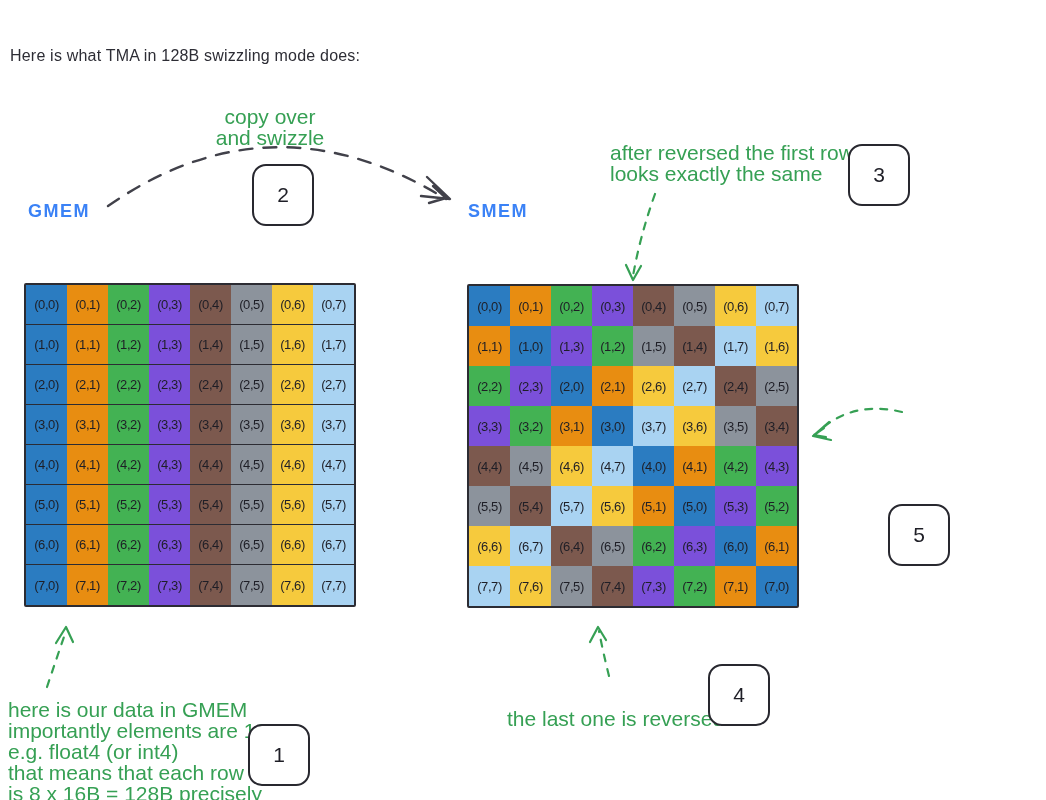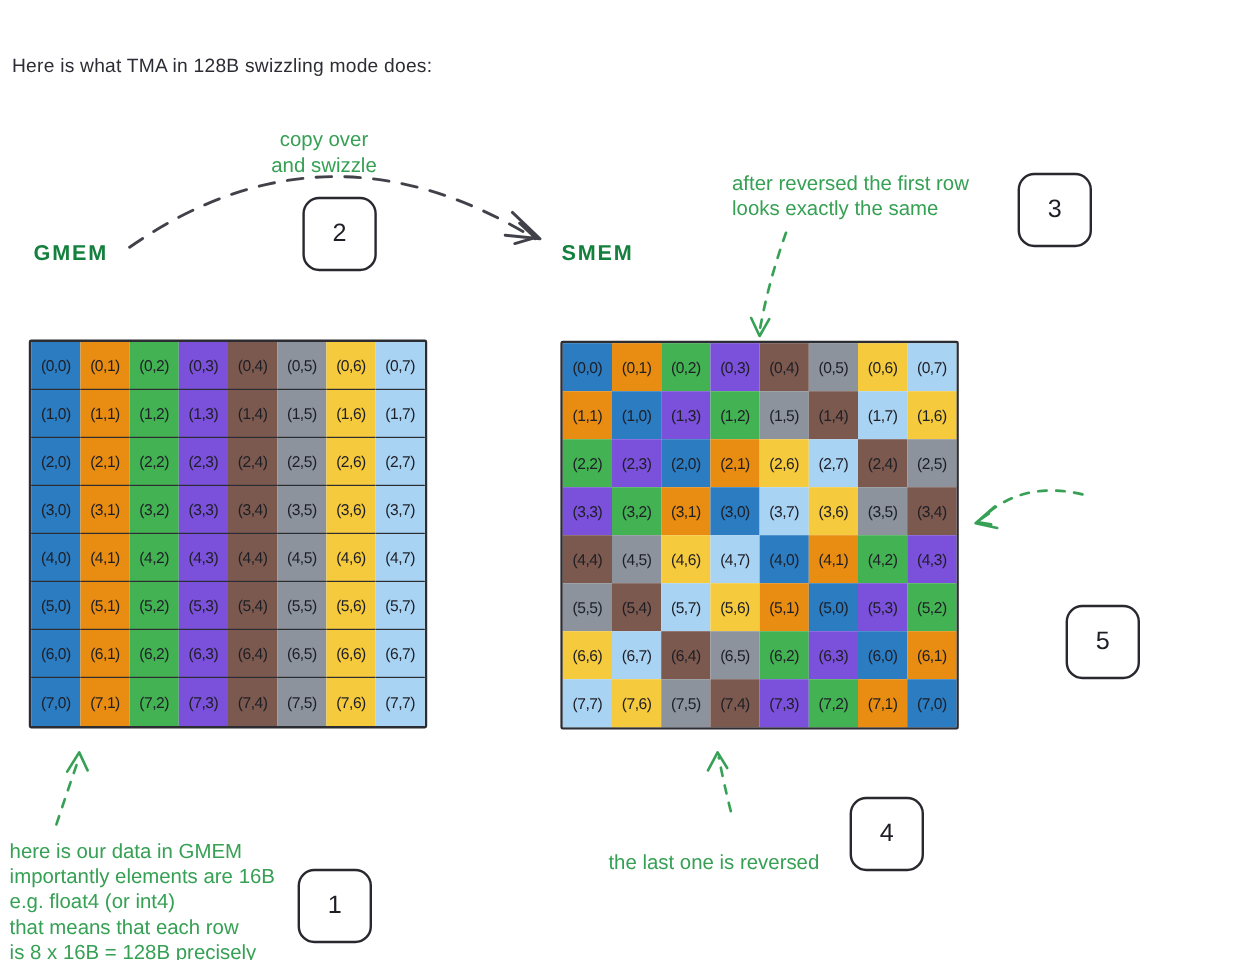--- a/index.html
+++ b/index.html
@@ -5,21 +5,21 @@
   html,body { margin:0; padding:0; background:#ffffff; }
   .canvas {
     position:relative; width:1012px; height:800px; background:#ffffff;
     font-family:Liberation Sans, sans-serif; overflow:hidden; color:#2d2d35;margin-top:36px;
   }
   .title {
     position:absolute; left:10px; top:11px; font-size:16px; letter-spacing:0.2px;
     color:#2d2d35; font-weight:500;
   }
   .mem-label {
-    position:absolute; font-size:18px; font-weight:bold; letter-spacing:1.5px; color:#15803d;
+    position:absolute; font-size:18px; font-weight:bold; letter-spacing:1.5px; color:#3b82f6;
   }
   .mem-label.gmem-label { left:28px; top:165px; }
   .mem-label.smem-label { left:468px; top:165px; }
   .grid {
     position:absolute; display:grid;
     grid-template-columns:repeat(8, 1fr); grid-template-rows:repeat(8, 1fr);
     width:328px; height:320px; border:2.5px solid #2c2c33; border-radius:2px;
     background:#fff;
   }
   #gmem { left:24px; top:247px; }
@@ -35,21 +35,21 @@
     border:2px solid #28282f; border-radius:14px;
     display:flex; align-items:center; justify-content:center;
     font-size:21px; color:#1e1e26;
   }
   .badge.b1 { left:248px; top:688px; }
   .badge.b2 { left:252px; top:128px; }
   .badge.b3 { left:848px; top:108px; }
   .badge.b4 { left:708px; top:628px; }
   .badge.b5 { left:888px; top:468px; }
   .note {
-    position:absolute; color:#36a054; font-size:17px; line-height:21px;
+    position:absolute; color:#36a054; font-size:21px; line-height:21px;
     white-space:pre-line; font-weight:500;
   }
   .note.copy-note { left:190px; top:70px; width:160px; text-align:center; }
   .note.first-row-note { left:610px; top:106px; }
   .note.intermediate-note { left:891px; top:352px; }
   .note.reversed-note { left:507px; top:672px; }
   .note.gmem-note { left:8px; top:663px; }
   svg.arrow-layer { position:absolute; left:0; top:0; pointer-events:none; }
   .ink-dash { stroke:#41414a; stroke-width:2.4; fill:none; stroke-dasharray:13 11; stroke-linecap:round; }
   .ink-solid { stroke:#41414a; stroke-width:2.4; fill:none; stroke-linecap:round; stroke-linejoin:round; }

